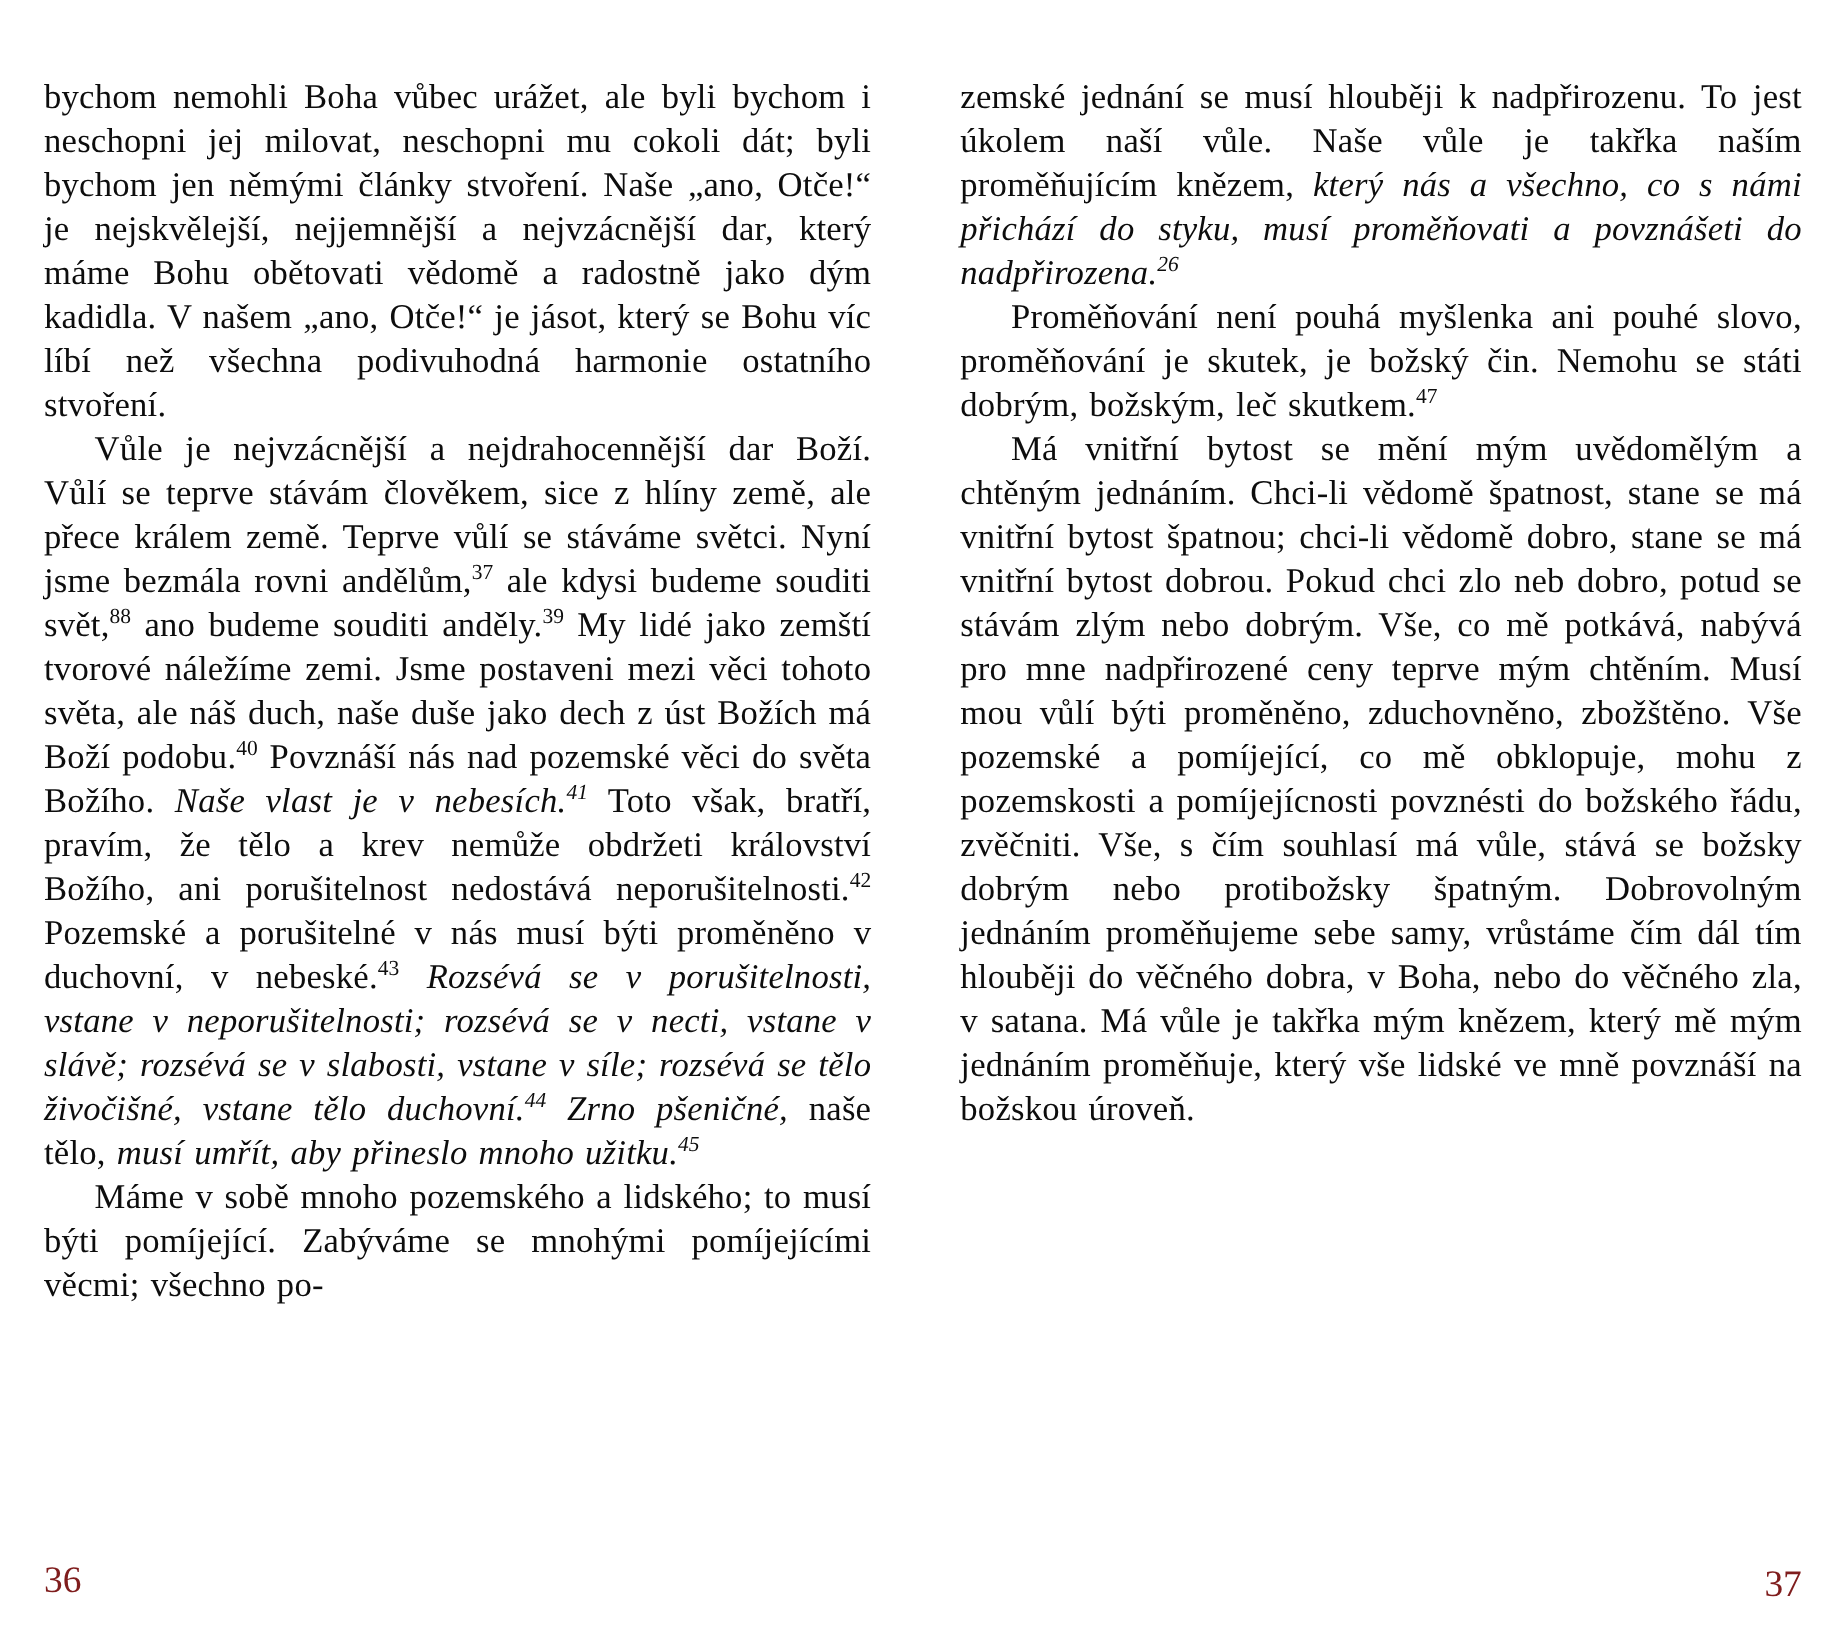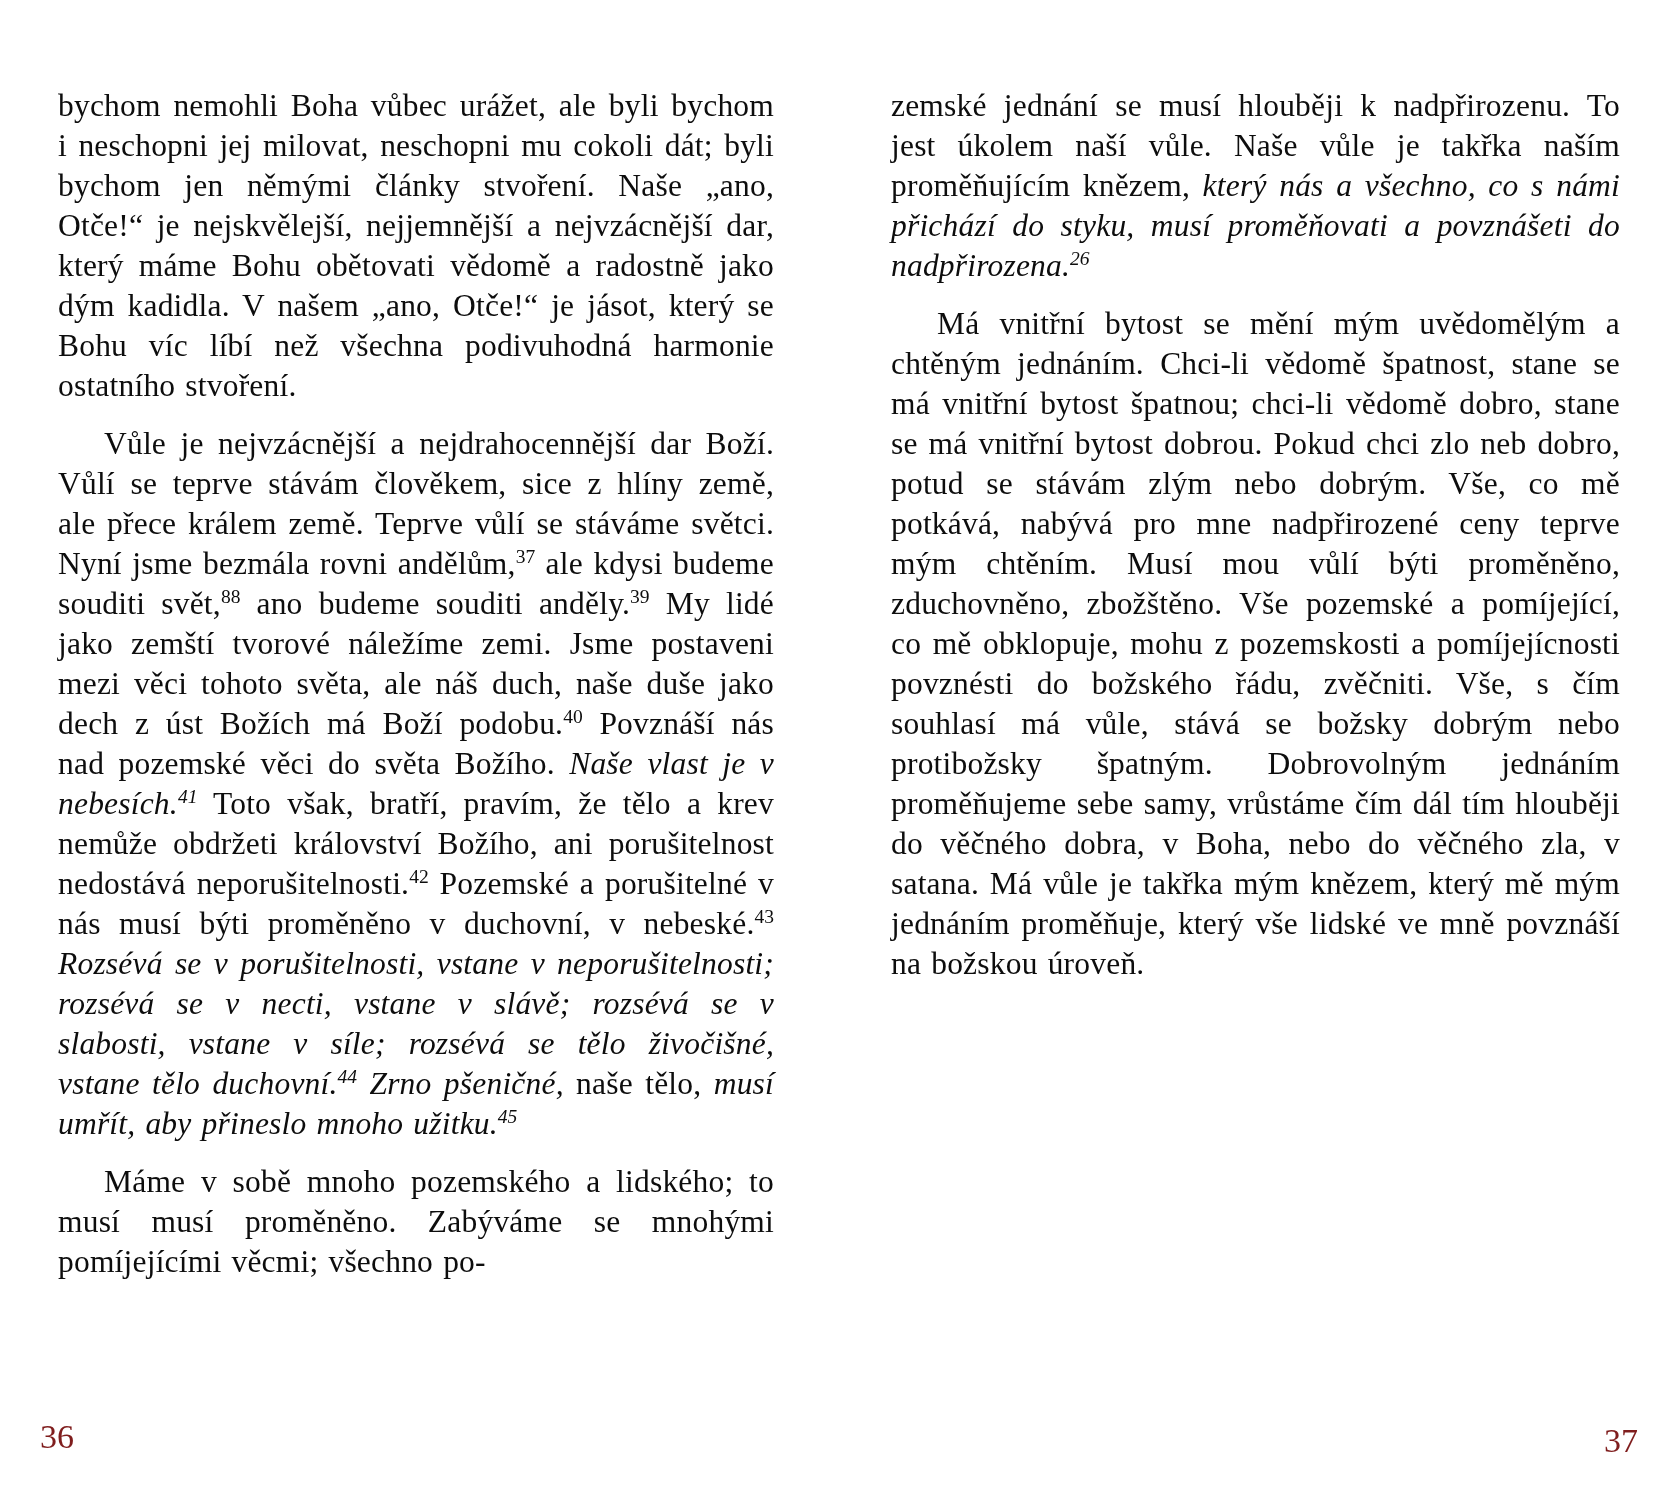--- a/index.html
+++ b/index.html
@@ -19,21 +19,21 @@
     position: absolute;
     top: 68px;
     text-align: justify;
     font-size: 31.5px;
     line-height: 40px;
     letter-spacing: 0.2px;
     word-spacing: 2px;
   }
   #col-left  { left: 40px;  width: 752px; }
   #col-right { left: 873px; width: 765px; }
-  .para { margin: 18px; }
+  .para { margin: 0; }
   .para.indent { text-indent: 46px; }
   .italic { font-style: italic; }
   sup {
     font-size: 62%;
     line-height: 0;
     vertical-align: super;
     letter-spacing: 0;
   }
   .page-number {
     position: absolute;
@@ -42,23 +42,24 @@
   }
   #pagenum-left  { left: 40px;  top: 1418px; }
   #pagenum-right { left: 873px; width: 765px; top: 1422px; text-align: right; }
 </style>
 </head>
 <body>
 
 <div id="col-left" class="text-column">
     <p class="para"><span>bychom nemohli Boha vůbec urážet, ale byli bychom i neschopni jej milovat, neschopni mu cokoli dát; byli bychom jen němými články stvoření. Naše „ano, Otče!“ je nejskvělejší, nejjemnější a nejvzácnější dar, který máme Bohu obětovati vědomě a radostně jako dým kadidla. V našem „ano, Otče!“ je jásot, který se Bohu víc líbí než všechna podivuhodná harmonie ostatního stvoření.</span></p>
     <p class="para indent"><span>Vůle je nejvzácnější a nejdrahocennější dar Boží. Vůlí se teprve stávám člověkem, sice z hlíny země, ale přece králem země. Teprve vůlí se stáváme světci. Nyní jsme bezmála rovni andělům,</span><sup>37</sup><span> ale kdysi budeme souditi svět,</span><sup>88</sup><span> ano budeme souditi anděly.</span><sup>39</sup><span> My lidé jako zemští tvorové náležíme zemi. Jsme postaveni mezi věci tohoto světa, ale náš duch, naše duše jako dech z úst Božích má Boží podobu.</span><sup>40</sup><span> Povznáší nás nad pozemské věci do světa Božího. </span><span class="italic">Naše vlast je v nebesích.</span><sup class="italic">41</sup><span> Toto však, bratří, pravím, že tělo a krev nemůže obdržeti království Božího, ani porušitelnost nedostává neporušitelnosti.</span><sup>42</sup><span> Pozemské a porušitelné v nás musí býti proměněno v duchovní, v nebeské.</span><sup>43</sup><span class="italic"> Rozsévá se v porušitelnosti, vstane v neporušitelnosti; rozsévá se v necti, vstane v slávě; rozsévá se v slabosti, vstane v síle; rozsévá se tělo živočišné, vstane tělo duchovní.</span><sup class="italic">44</sup><span class="italic"> Zrno pšeničné,</span><span> naše tělo, </span><span class="italic">musí umřít, aby přineslo mnoho užitku.</span><sup class="italic">45</sup></p>
-    <p class="para indent"><span>Máme v sobě mnoho pozemského a lidského; to musí musí proměněno. Zabýváme se mnohými pomíjejícími věcmi; všechno po-</span></p>
+    <p class="para indent"><span>Máme v sobě mnoho pozemského a lidského; to musí býti pomíjející. Zabýváme se mnohými pomíjejícími věcmi; všechno po-</span></p>
   </div>
 
 <div id="col-right" class="text-column">
     <p class="para"><span>zemské jednání se musí hlouběji k nadpřirozenu. To jest úkolem naší vůle. Naše vůle je takřka naším proměňujícím knězem, </span><span class="italic">který nás a všechno, co s námi přichází do styku, musí proměňovati a povznášeti do nadpřirozena.</span><sup class="italic">26</sup></p>
+    <p class="para indent"><span>Proměňování není pouhá myšlenka ani pouhé slovo, proměňování je skutek, je božský čin. Nemohu se státi dobrým, božským, leč skutkem.</span><sup>47</sup></p>
     <p class="para indent"><span>Má vnitřní bytost se mění mým uvědomělým a chtěným jednáním. Chci-li vědomě špatnost, stane se má vnitřní bytost špatnou; chci-li vědomě dobro, stane se má vnitřní bytost dobrou. Pokud chci zlo neb dobro, potud se stávám zlým nebo dobrým. Vše, co mě potkává, nabývá pro mne nadpřirozené ceny teprve mým chtěním. Musí mou vůlí býti proměněno, zduchovněno, zbožštěno. Vše pozemské a pomíjející, co mě obklopuje, mohu z pozemskosti a pomíjejícnosti povznésti do božského řádu, zvěčniti. Vše, s čím souhlasí má vůle, stává se božsky dobrým nebo protibožsky špatným. Dobrovolným jednáním proměňujeme sebe samy, vrůstáme čím dál tím hlouběji do věčného dobra, v Boha, nebo do věčného zla, v satana. Má vůle je takřka mým knězem, který mě mým jednáním proměňuje, který vše lidské ve mně povznáší na božskou úroveň.</span></p>
   </div>
 
 <div id="pagenum-left" class="page-number">36</div>
 
 <div id="pagenum-right" class="page-number">37</div>
 
 </body></html>

